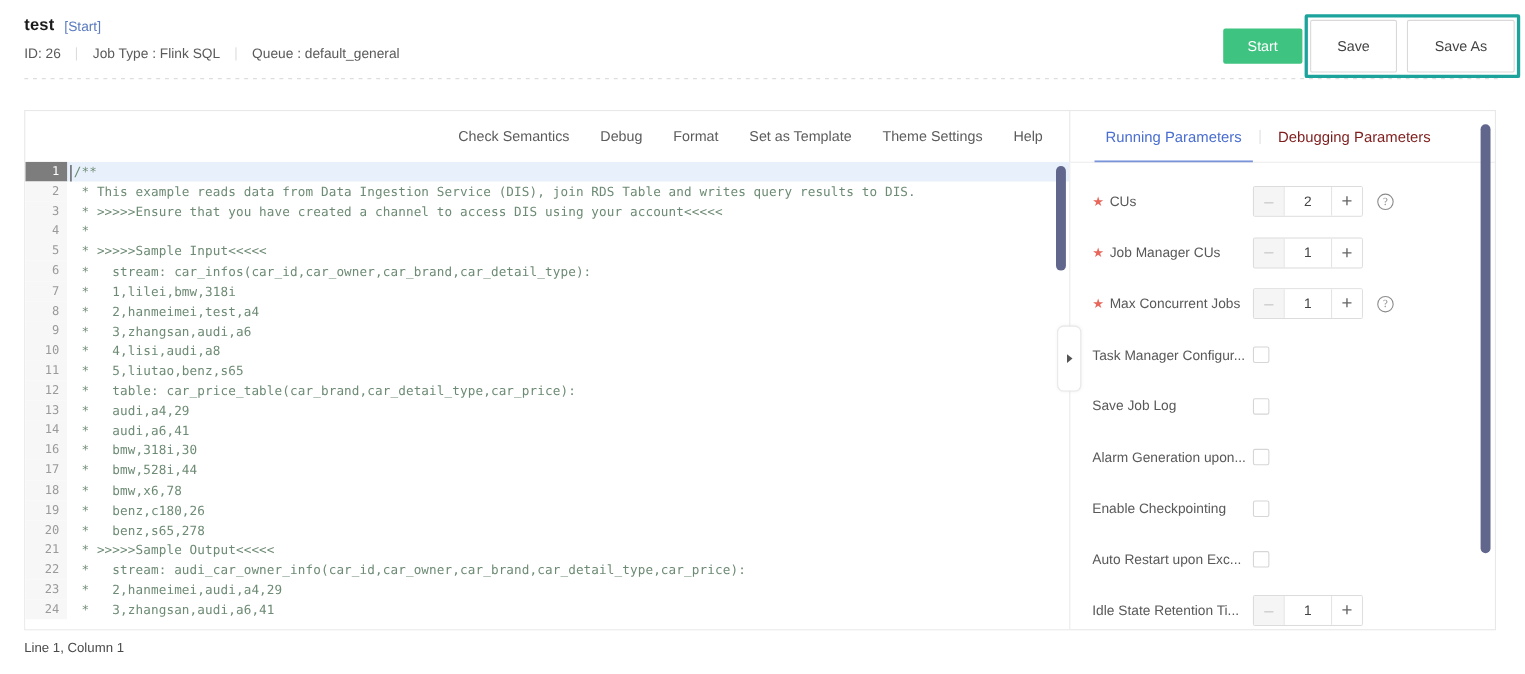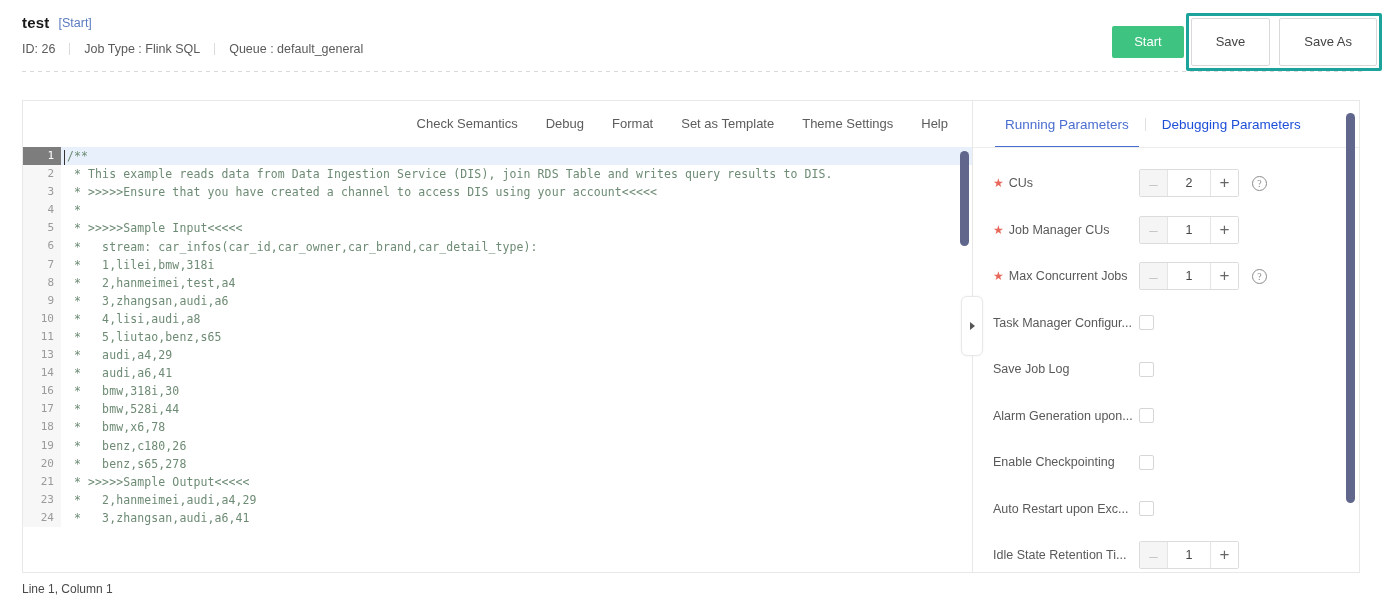--- a/index.html
+++ b/index.html
@@ -6,21 +6,21 @@
   html, body {
     width: 1386px; height: 613px;
     background: #ffffff;
     font-family: "Liberation Sans", sans-serif;
     color: #333;
     overflow: hidden;
   }
 
   
   .header { position: relative; padding: 14px 20px 0 22px; height: 72px; }
-  .title-row { display: flex; align-items: center; gap: 9px; }
+  .title-row { display: flex; align-items: flex-end; gap: 9px; }
   .job-title { font-size: 15px; font-weight: bold; color: #1a1a1a; letter-spacing: .2px; }
   .job-draft { font-size: 12.5px; color: #5b7bbf; }
   .meta-row { display: flex; align-items: center; margin-top: 11px; font-size: 12.5px; color: #5a5a5a; }
   .meta-item { padding: 0 14px; position: relative; white-space: nowrap; }
   .meta-item:first-child { padding-left: 0; }
   .meta-sep { width: 1px; height: 12px; background: #dcdcdc; }
   .header-dots {
     position: absolute; left: 22px; right: 20px; top: 71px; height: 1px;
     background-image: linear-gradient(to right, #d9d9d9 0 4px, transparent 4px 8px);
     background-size: 8px 1px;
@@ -98,21 +98,21 @@
     cursor: pointer; z-index: 6; box-shadow: 0 0 3px rgba(0,0,0,.05);
   }
   .collapse-handle .tri {
     width: 0; height: 0; border-left: 5px solid #555;
     border-top: 4px solid transparent; border-bottom: 4px solid transparent;
   }
 
   
   .tabs { display: flex; align-items: center; height: 47px; padding-left: 16px; }
   .tab {
-    font-size: 13.5px; color: #1d4ed8; padding: 0 16px; height: 47px;
+    font-size: 13.5px; color: #7f1d1d; padding: 0 16px; height: 47px;
     line-height: 47px; cursor: pointer; position: relative;
   }
   .tab.active { color: #4a6ed0; }
   .tab.active::after {
     content: ""; position: absolute; left: 6px; right: 6px; bottom: 0;
     height: 2px; background: #4a6ed0;
   }
   .tab-div { width: 1px; height: 13px; background: #e0e0e0; }
   .tabs-underline {
     position: absolute; left: 0; right: 0; top: 46px; height: 1px; background: #ededed;
@@ -236,20 +236,24 @@
         </div>
         <div class="code-line">
           <span class="ln">10</span>
           <span class="code-txt"> *   4,lisi,audi,a8</span>
         </div>
         <div class="code-line">
           <span class="ln">11</span>
           <span class="code-txt"> *   5,liutao,benz,s65</span>
         </div>
         <div class="code-line">
+          <span class="ln">12</span>
+          <span class="code-txt"> *   table: car_price_table(car_brand,car_detail_type,car_price):</span>
+        </div>
+        <div class="code-line">
           <span class="ln">13</span>
           <span class="code-txt"> *   audi,a4,29</span>
         </div>
         <div class="code-line">
           <span class="ln">14</span>
           <span class="code-txt"> *   audi,a6,41</span>
         </div>
         <div class="code-line">
           <span class="ln">16</span>
           <span class="code-txt"> *   bmw,318i,30</span>
@@ -266,20 +270,24 @@
           <span class="ln">19</span>
           <span class="code-txt"> *   benz,c180,26</span>
         </div>
         <div class="code-line">
           <span class="ln">20</span>
           <span class="code-txt"> *   benz,s65,278</span>
         </div>
         <div class="code-line">
           <span class="ln">21</span>
           <span class="code-txt"> * &gt;&gt;&gt;&gt;&gt;Sample Output&lt;&lt;&lt;&lt;&lt;</span>
+        </div>
+        <div class="code-line">
+          <span class="ln">22</span>
+          <span class="code-txt"> *   stream: audi_car_owner_info(car_id,car_owner,car_brand,car_detail_type,car_price):</span>
         </div>
         <div class="code-line">
           <span class="ln">23</span>
           <span class="code-txt"> *   2,hanmeimei,audi,a4,29</span>
         </div>
         <div class="code-line">
           <span class="ln">24</span>
           <span class="code-txt"> *   3,zhangsan,audi,a6,41</span>
         </div>
       </div>

